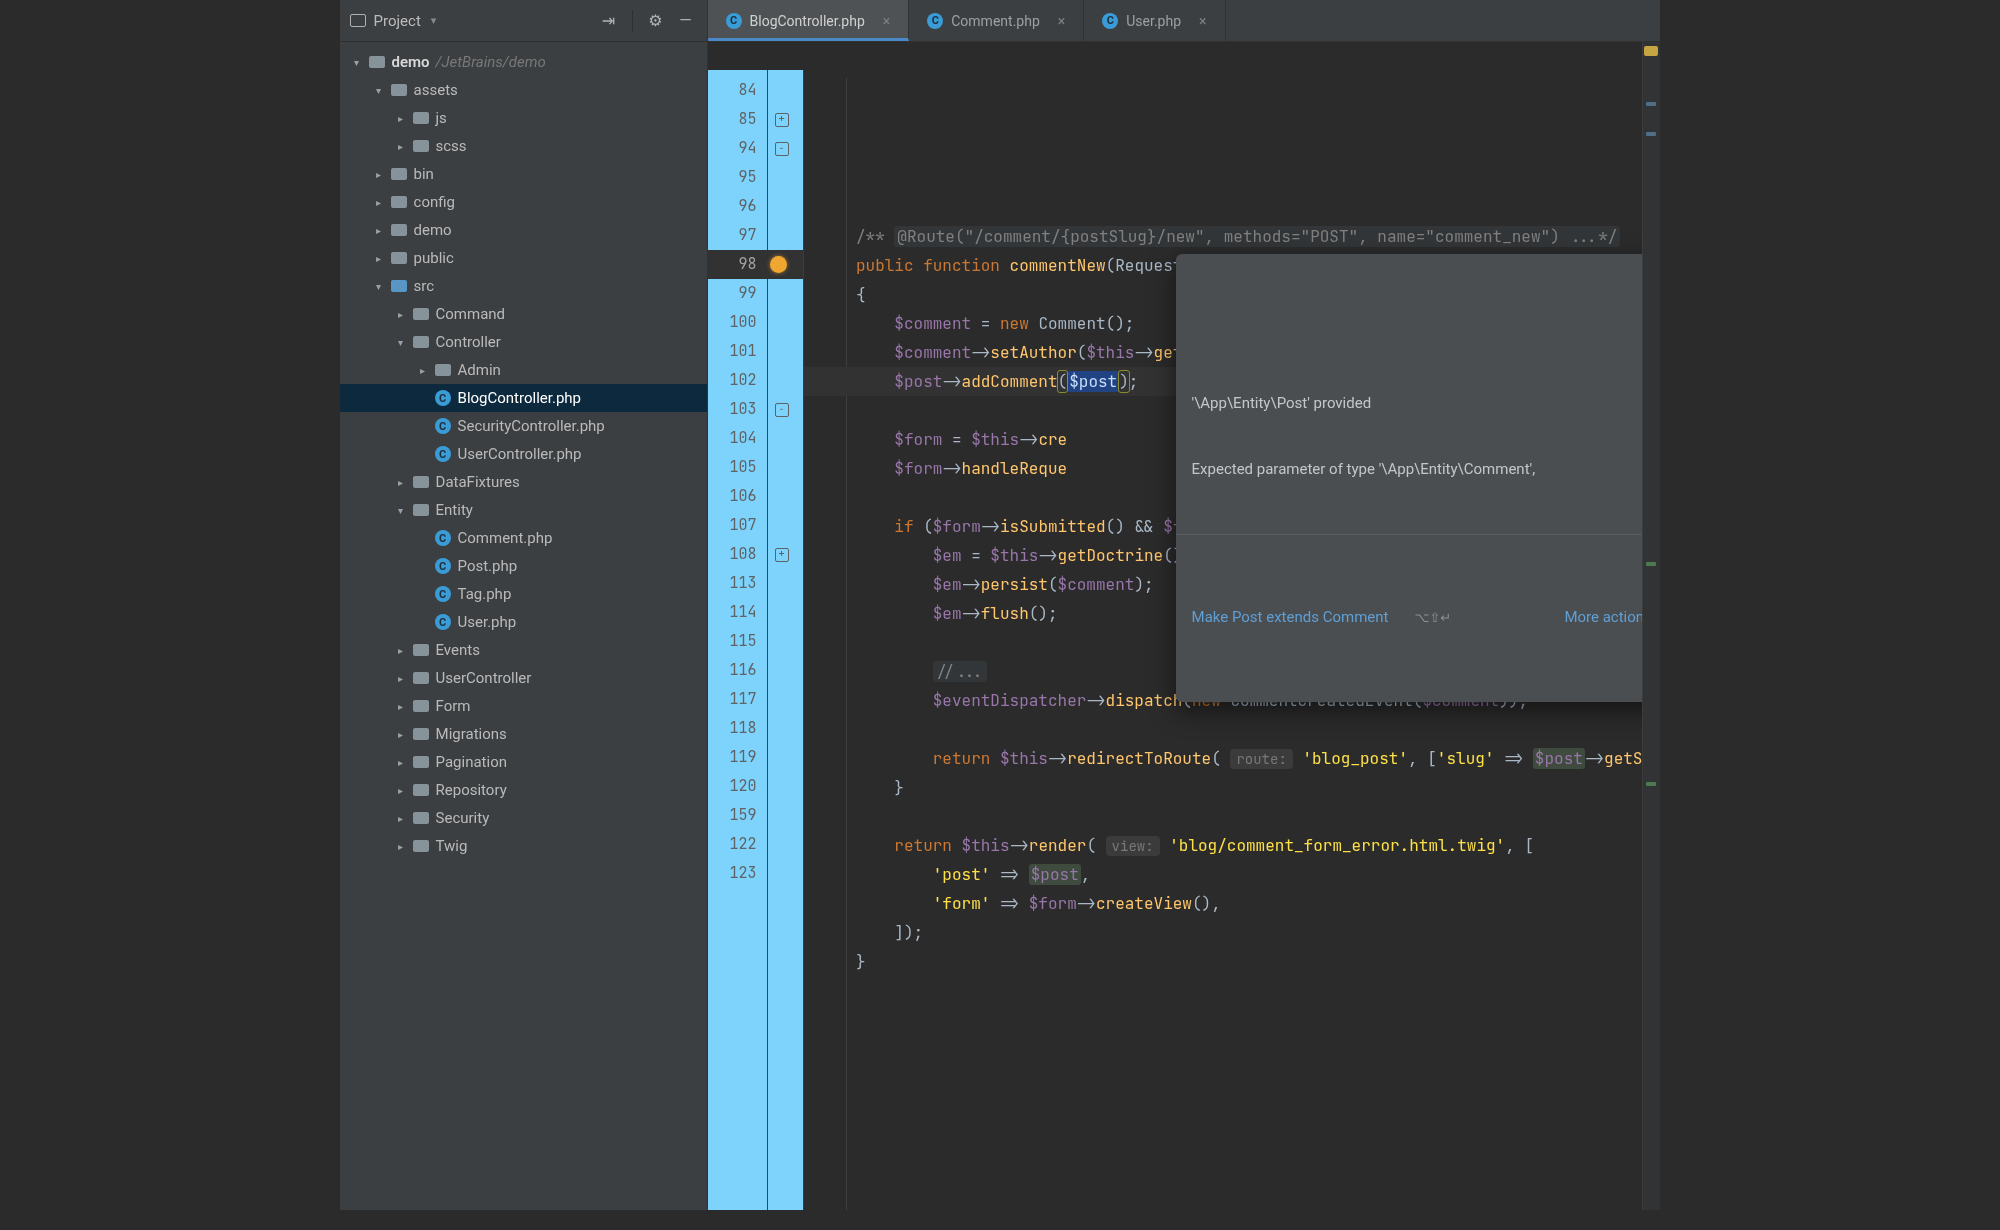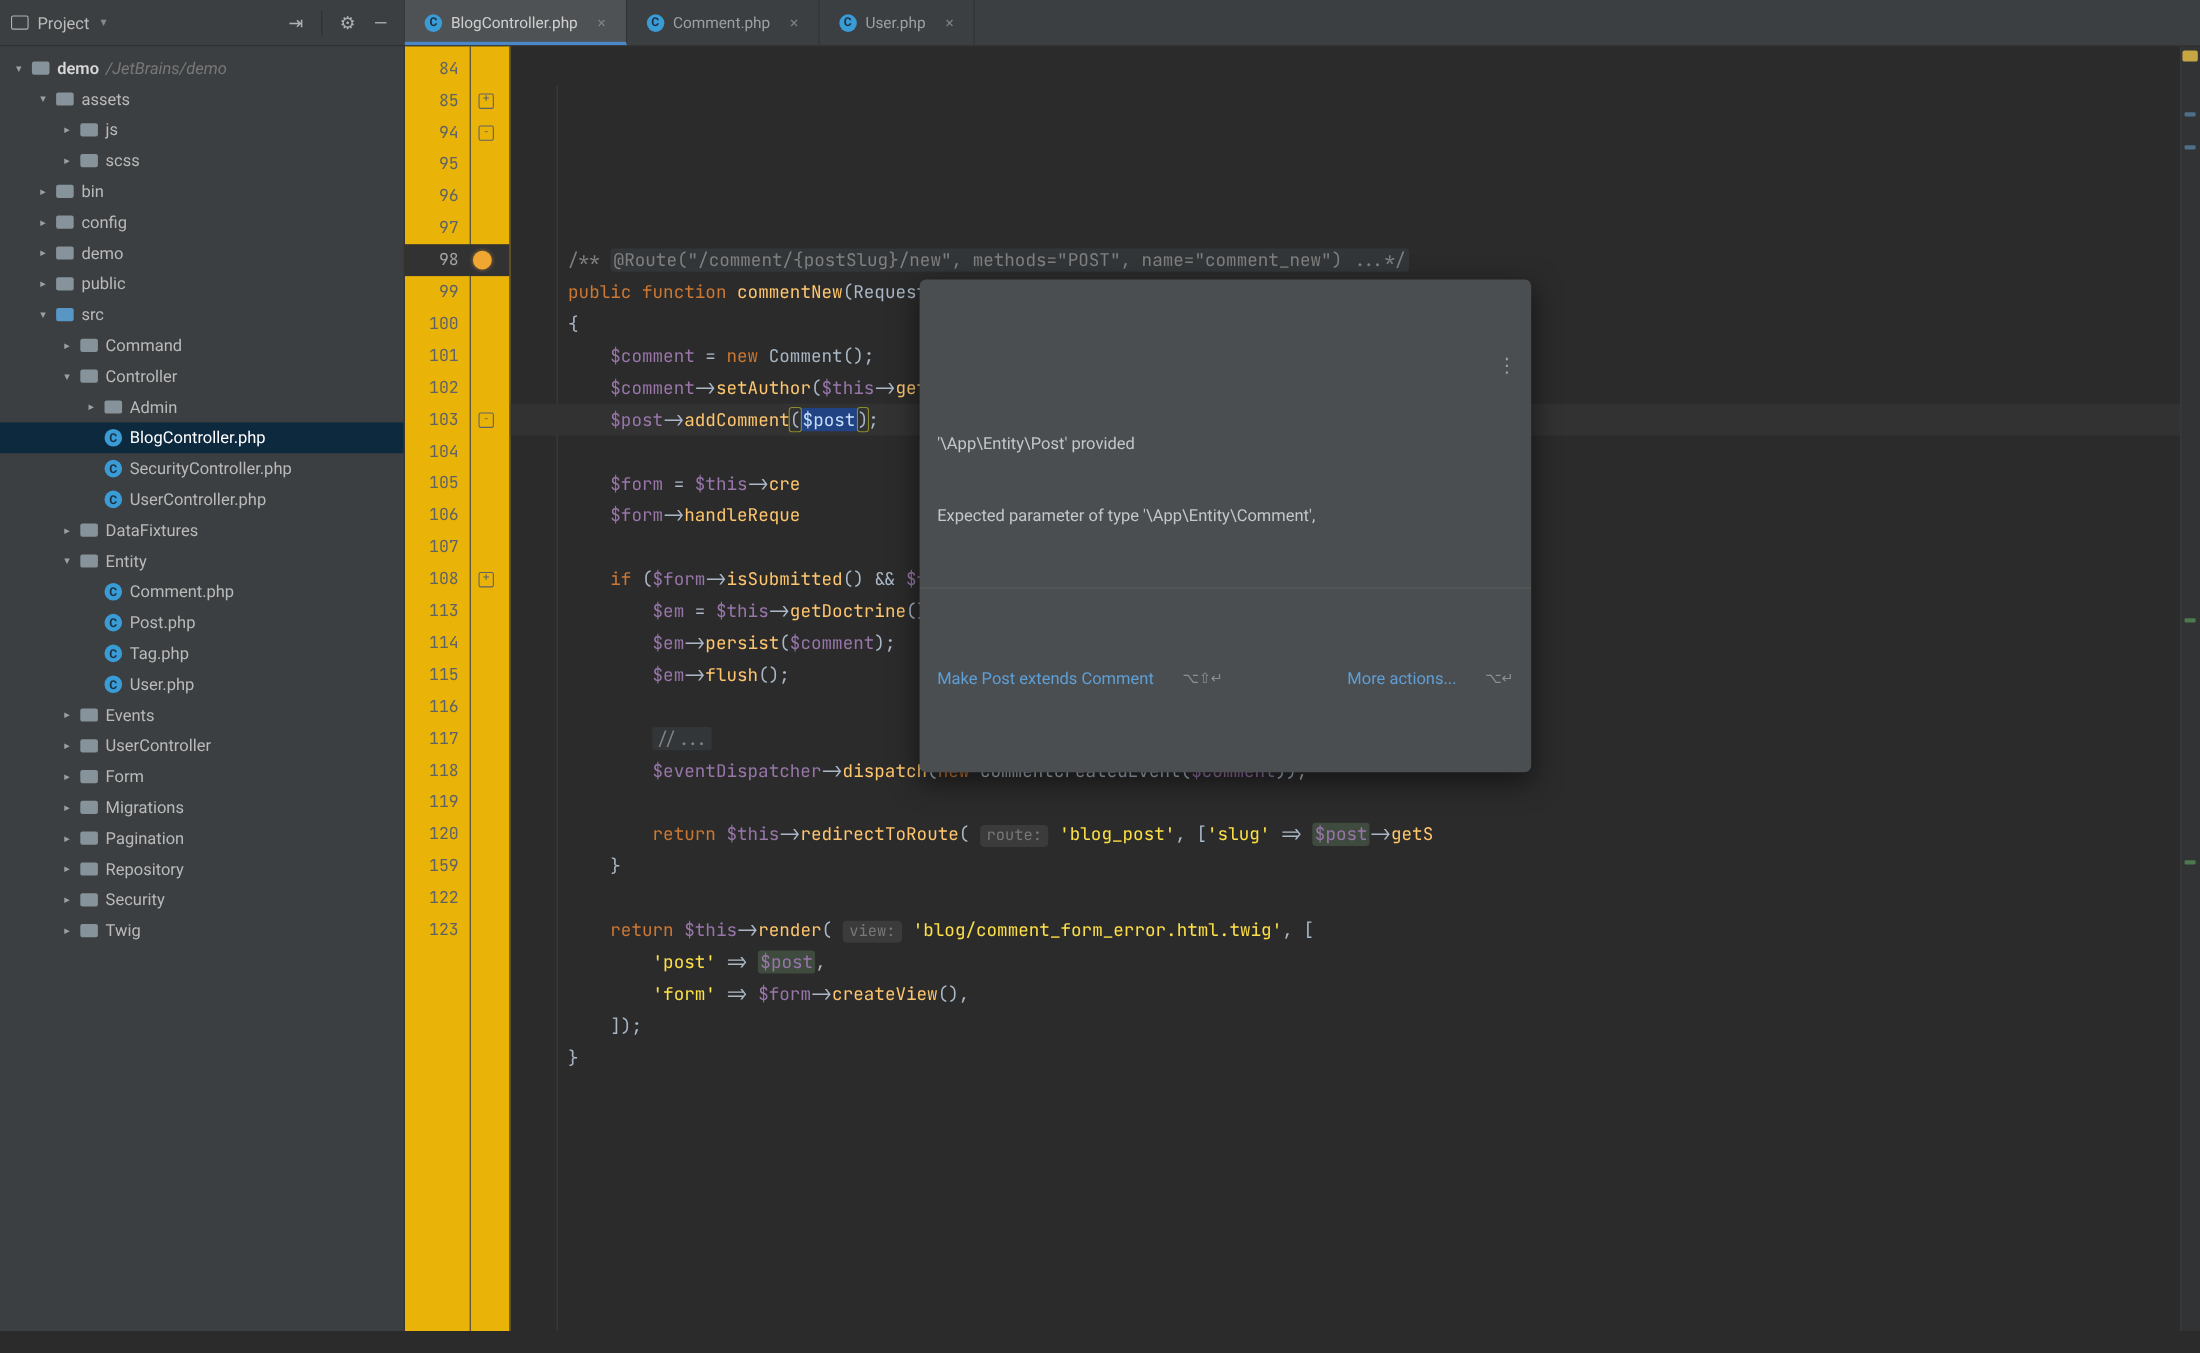--- a/index.html
+++ b/index.html
@@ -3,21 +3,21 @@
 <meta charset="utf-8">
 <style>
   * { margin:0; padding:0; box-sizing:border-box; }
   body {
     font-family: -apple-system, "Segoe UI", Roboto, sans-serif;
     background:#2b2b2b;
     color:#a9b7c6;
     font-size:14px;
     overflow:hidden;
   }
-  .app { display:flex; flex-direction:column; width:2000px; height:1210px; }
+  .app { display:flex; flex-direction:column; width:2000px; height:1210px;align-items:center; }
   
   .main { display:flex; flex:1; overflow:hidden; }
 
   
   .sidebar {
     width:368px;
     background:#3c3f41;
     border-right:1px solid #323232;
     display:flex;
     flex-direction:column;
@@ -93,28 +93,29 @@
     width:16px; height:16px; border-radius:50%;
     background:#3a9cd6;
     display:inline-flex; align-items:center; justify-content:center;
     color:#203040; font-weight:700; font-size:11px;
   }
 
   
   .editor-body { flex:1; display:flex; overflow:hidden; position:relative;}
   .gutter {
     width:96px;
-    background:#eab308;
+    background:#7dd3fc;
     color:#606366;
     font-family: "JetBrains Mono","Menlo","Consolas",monospace;
     font-size:15px;
     text-align:right;
     padding-top:6px;
     border-right:1px solid #3a3c3e;
     position:relative;
+    margin-top:28px;
   }
   .gutter-line { height:29px; line-height:29px; padding-right:46px; position:relative;}
   .gutter-line .g-icon {
     position:absolute; right:14px; top:8px; width:14px; height:14px;
   }
   .fold-dot { border:1px solid #606366; border-radius:2px; font-size:9px; color:#606366; text-align:center; line-height:10px; width:11px; height:11px;}
   .bulb { width:17px; height:17px; border-radius:50%; background:#f0a732; position:absolute; right:16px; top:6px; box-shadow:0 0 4px rgba(240,167,50,.6);}
   .fold-line-vert { position:absolute; right:35px; top:0; bottom:0; width:1px; background:#414345;}
   .fold-plus {width:11px;height:11px;border:1px solid #606366;border-radius:2px;line-height:8px;font-size:11px;text-align:center;color:#606366;}
 

